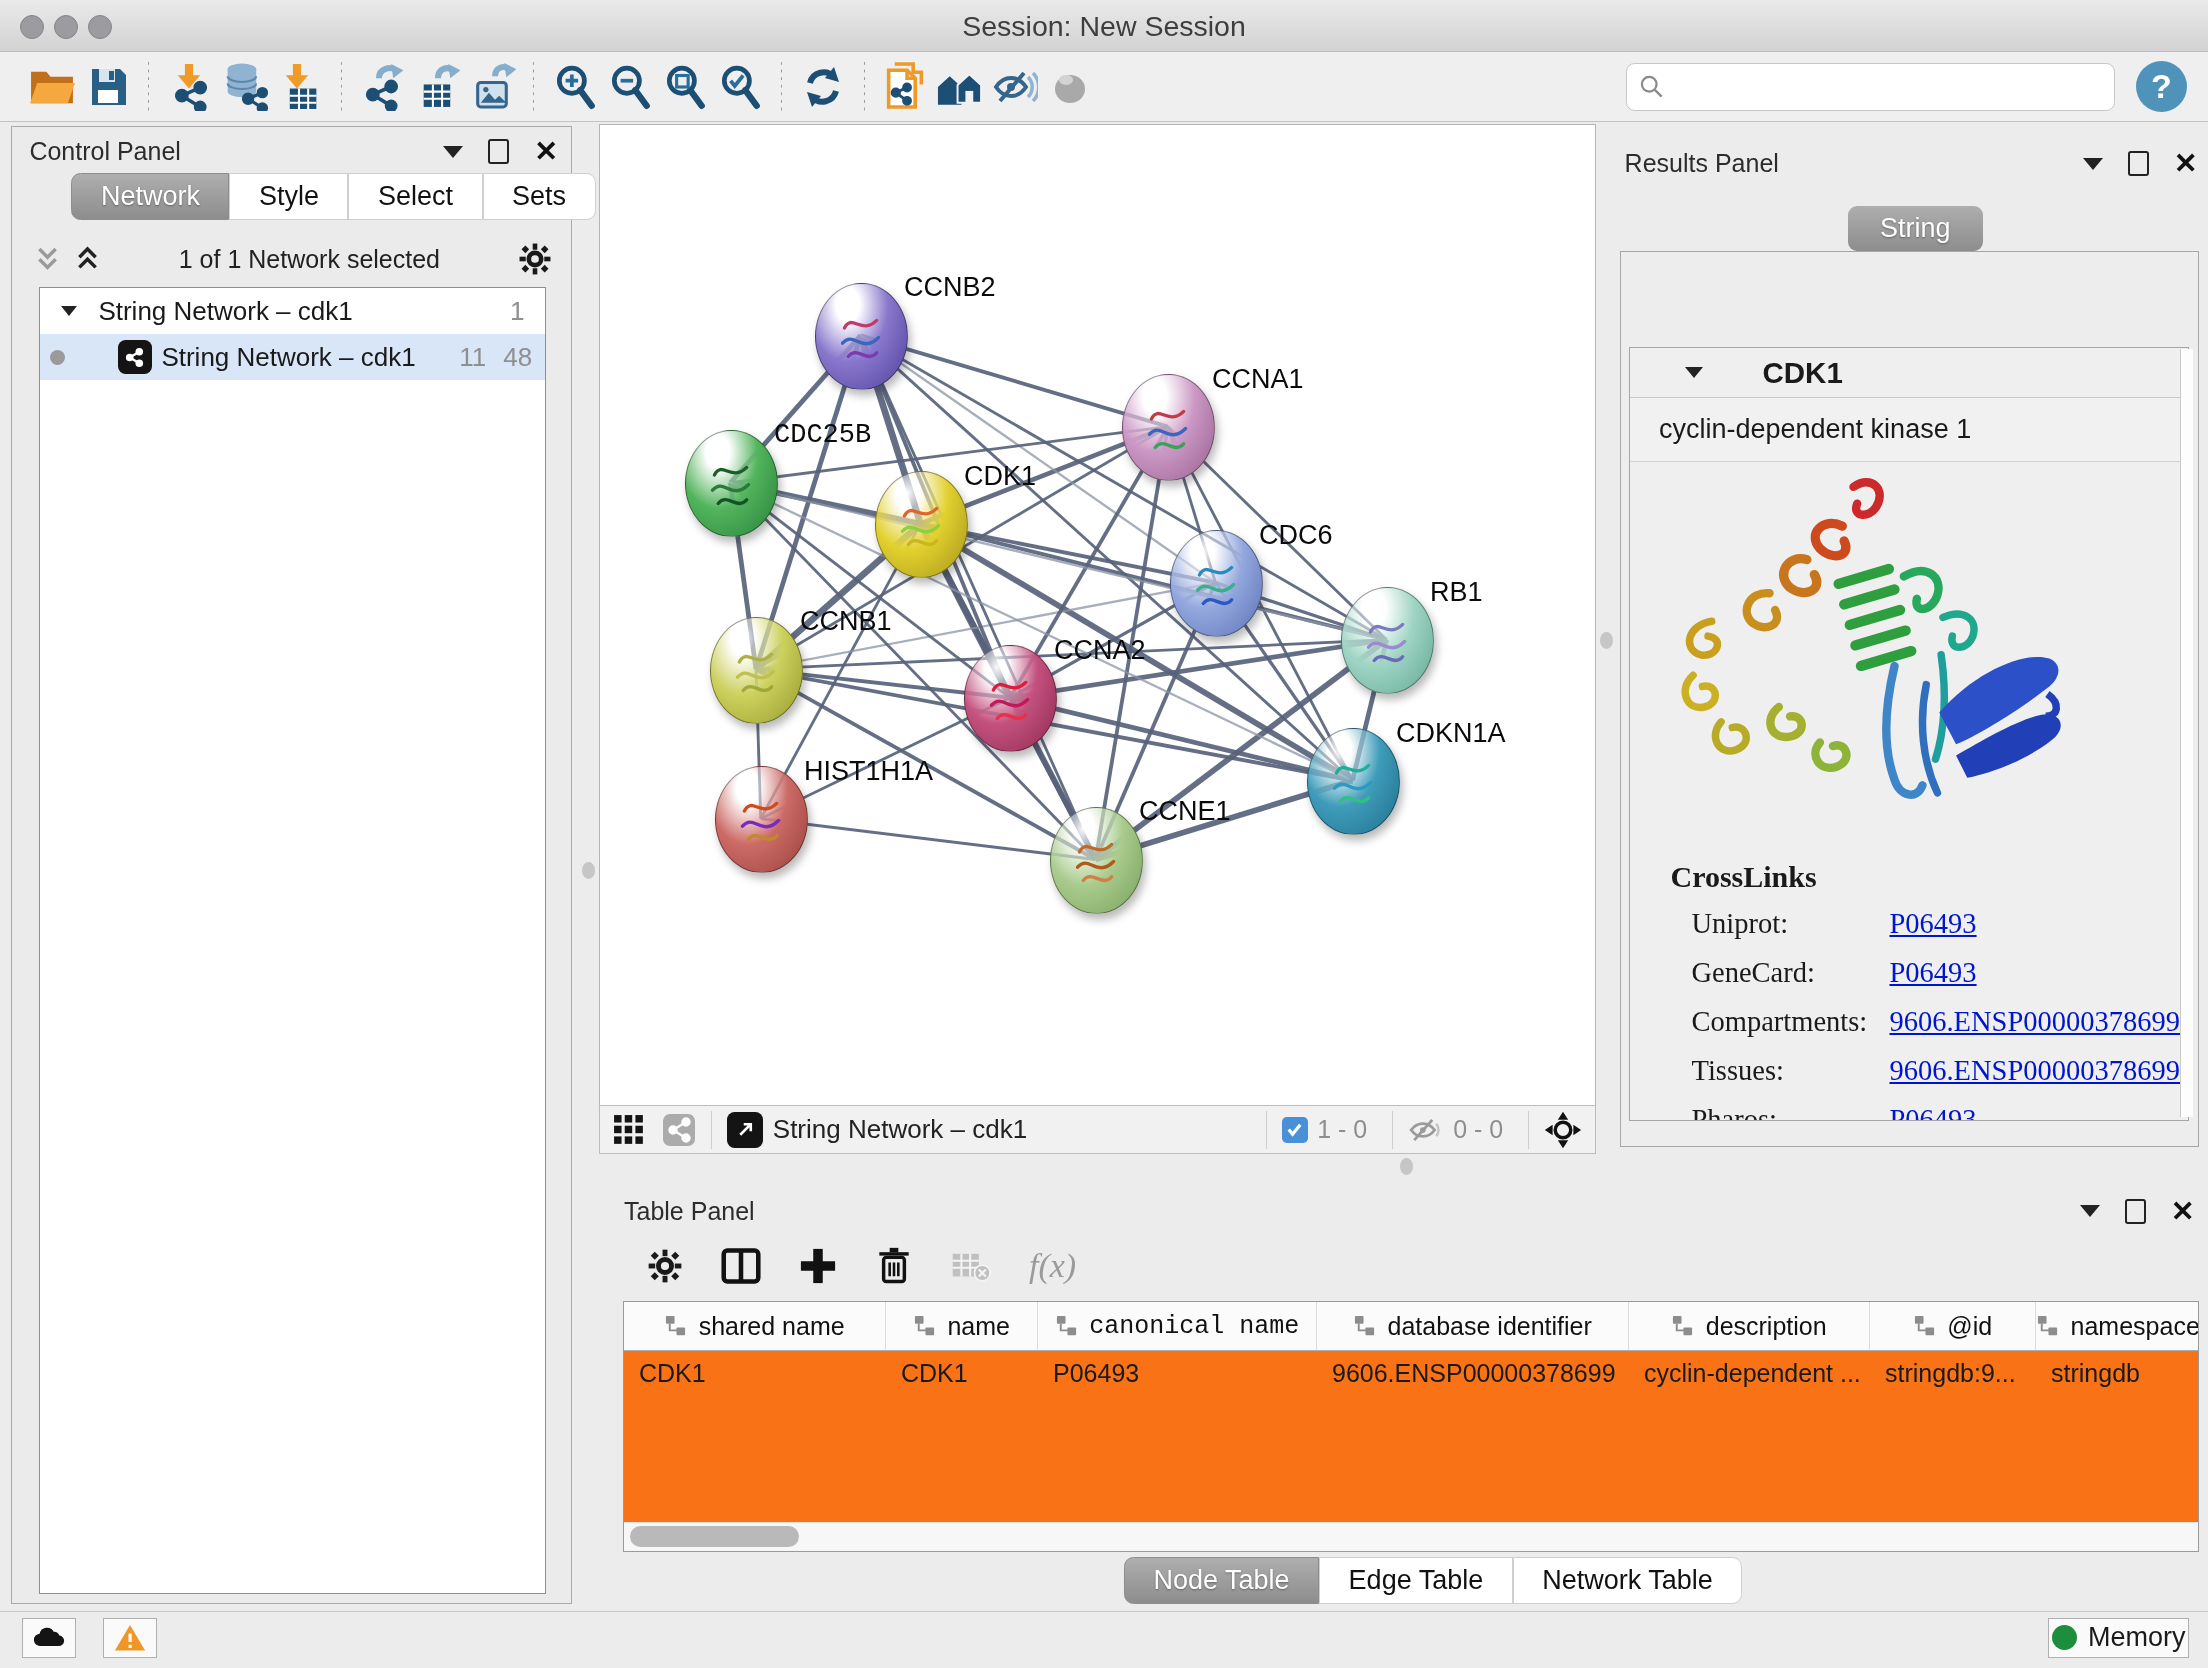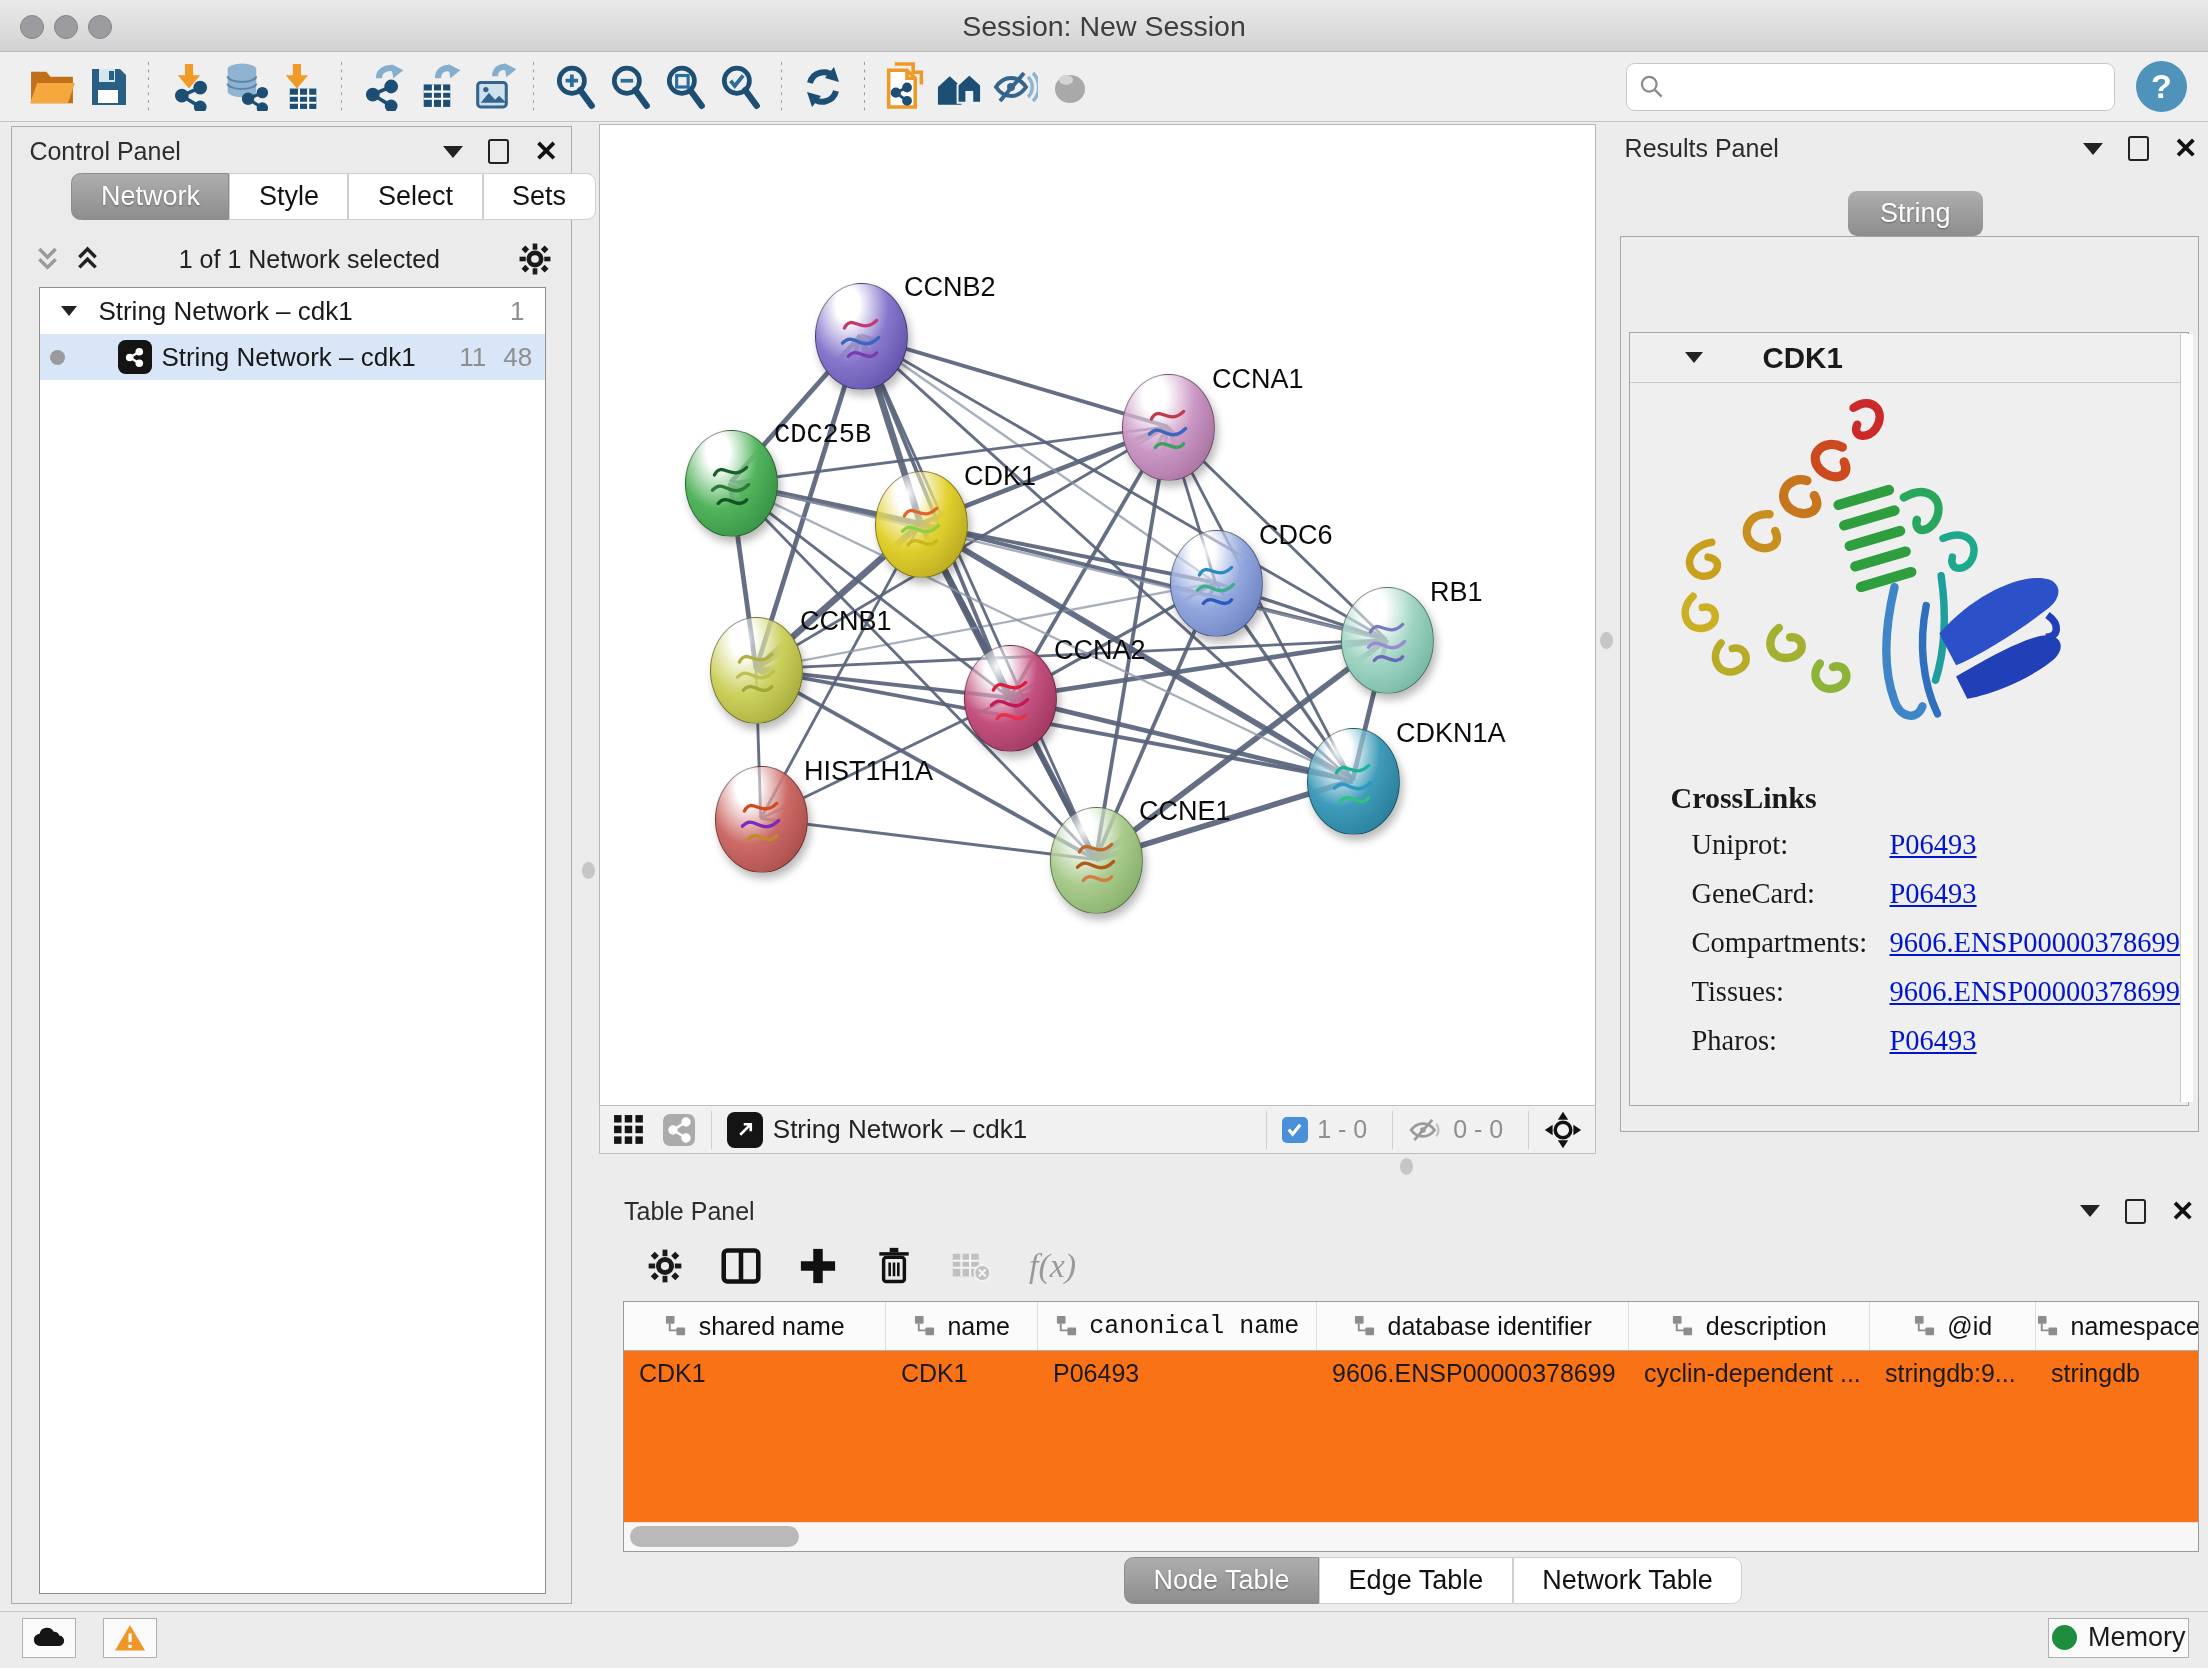--- a/index.html
+++ b/index.html
@@ -71,21 +71,21 @@
   .ntsep{width:1px;height:38px;background:#cfcfcf;margin:0 15px;}
   #net-toolbar .nt-title{font-size:26px;color:#222;margin-left:9.5px;}
   #net-toolbar .count{font-size:25px;color:#8e8e8e;margin:0 9.5px;}
   .launch-badge{width:36px;height:36px;border-radius:7.6px;background:#141414;display:flex;
     align-items:center;justify-content:center;}
   .checkbox{width:26px;height:26px;border-radius:4.8px;background:#4a90d9;display:flex;
     align-items:center;justify-content:center;}
   .spacer{flex:1;}
   .split-dot{position:absolute;width:13.3px;height:17px;border-radius:50%;background:#c6c6c6;}
   
-  #results-panel{position:absolute;left:1617px;top:124px;width:592px;height:1056px;}
+  #results-panel{position:absolute;left:1617px;top:139px;width:592px;height:1056px;}
   #rp-head{position:absolute;left:7.6px;right:11.4px;top:7.6px;height:34px;display:flex;align-items:center;}
   #rp-head .panel-title{flex:1;}
   #rp-tab{position:absolute;left:231px;top:46px;height:45px;padding:0 32px;border-radius:9px;
     background:linear-gradient(#aeaeae,#8d8d8d);color:#fff;font-size:27px;display:flex;
     align-items:center;text-shadow:0 1px 1.9px rgba(0,0,0,.35);margin-top:21px;}
   #rp-outer{position:absolute;left:2.9px;top:112px;width:577px;height:894px;background:#ededed;
     border:1px solid #a6a6a6;}
   #rp-buttons{position:absolute;left:0;right:0;top:25px;display:flex;justify-content:center;gap:36px;}
   .rp-btn{min-width:186px;height:44px;background:#fff;border:1px solid #bfbfbf;border-radius:8.6px;
     font-size:27px;display:flex;align-items:center;justify-content:center;}
@@ -606,20 +606,21 @@
       <div class="x-ico">✕</div>
     </div>
   </div>
   <div id="rp-tab">String</div>
   <div id="rp-outer">
     <div id="rp-entry">
       <div id="rp-entry-head">
         <div class="tri-down" style="border-left-width:9.5px;border-right-width:9.5px;border-top-width:11.4px"></div>
         <div class="gene">CDK1</div>
       </div>
+      <div id="rp-desc">cyclin-dependent kinase 1</div>
       <div id="rp-protein">
         <svg viewBox="0 0 460 400" width="430" height="373">
           <g fill="none" stroke-linecap="round">
             <path d="M208 16 C228 2 244 20 232 38 C224 50 206 48 212 34" stroke="#cc2a2a" stroke-width="9"></path>
             <path d="M196 58 C176 48 158 66 172 82 C186 96 206 90 198 74" stroke="#cc4a1e" stroke-width="10"></path>
             <path d="M158 94 C138 88 124 110 140 124 C156 136 176 126 166 110" stroke="#c8761e" stroke-width="10"></path>
             <path d="M118 130 C96 128 86 150 100 162 C114 172 132 164 124 148" stroke="#c88f1e" stroke-width="9"></path>
             <path d="M56 160 C30 164 24 190 44 196 C62 200 70 178 52 176" stroke="#c8a01e" stroke-width="8"></path>
             <path d="M36 218 C20 232 28 256 48 252 C66 248 62 226 46 230" stroke="#cbb023" stroke-width="8"></path>
             <path d="M66 268 C52 284 64 304 82 298 C100 292 94 270 78 274" stroke="#b8ab28" stroke-width="8"></path>

